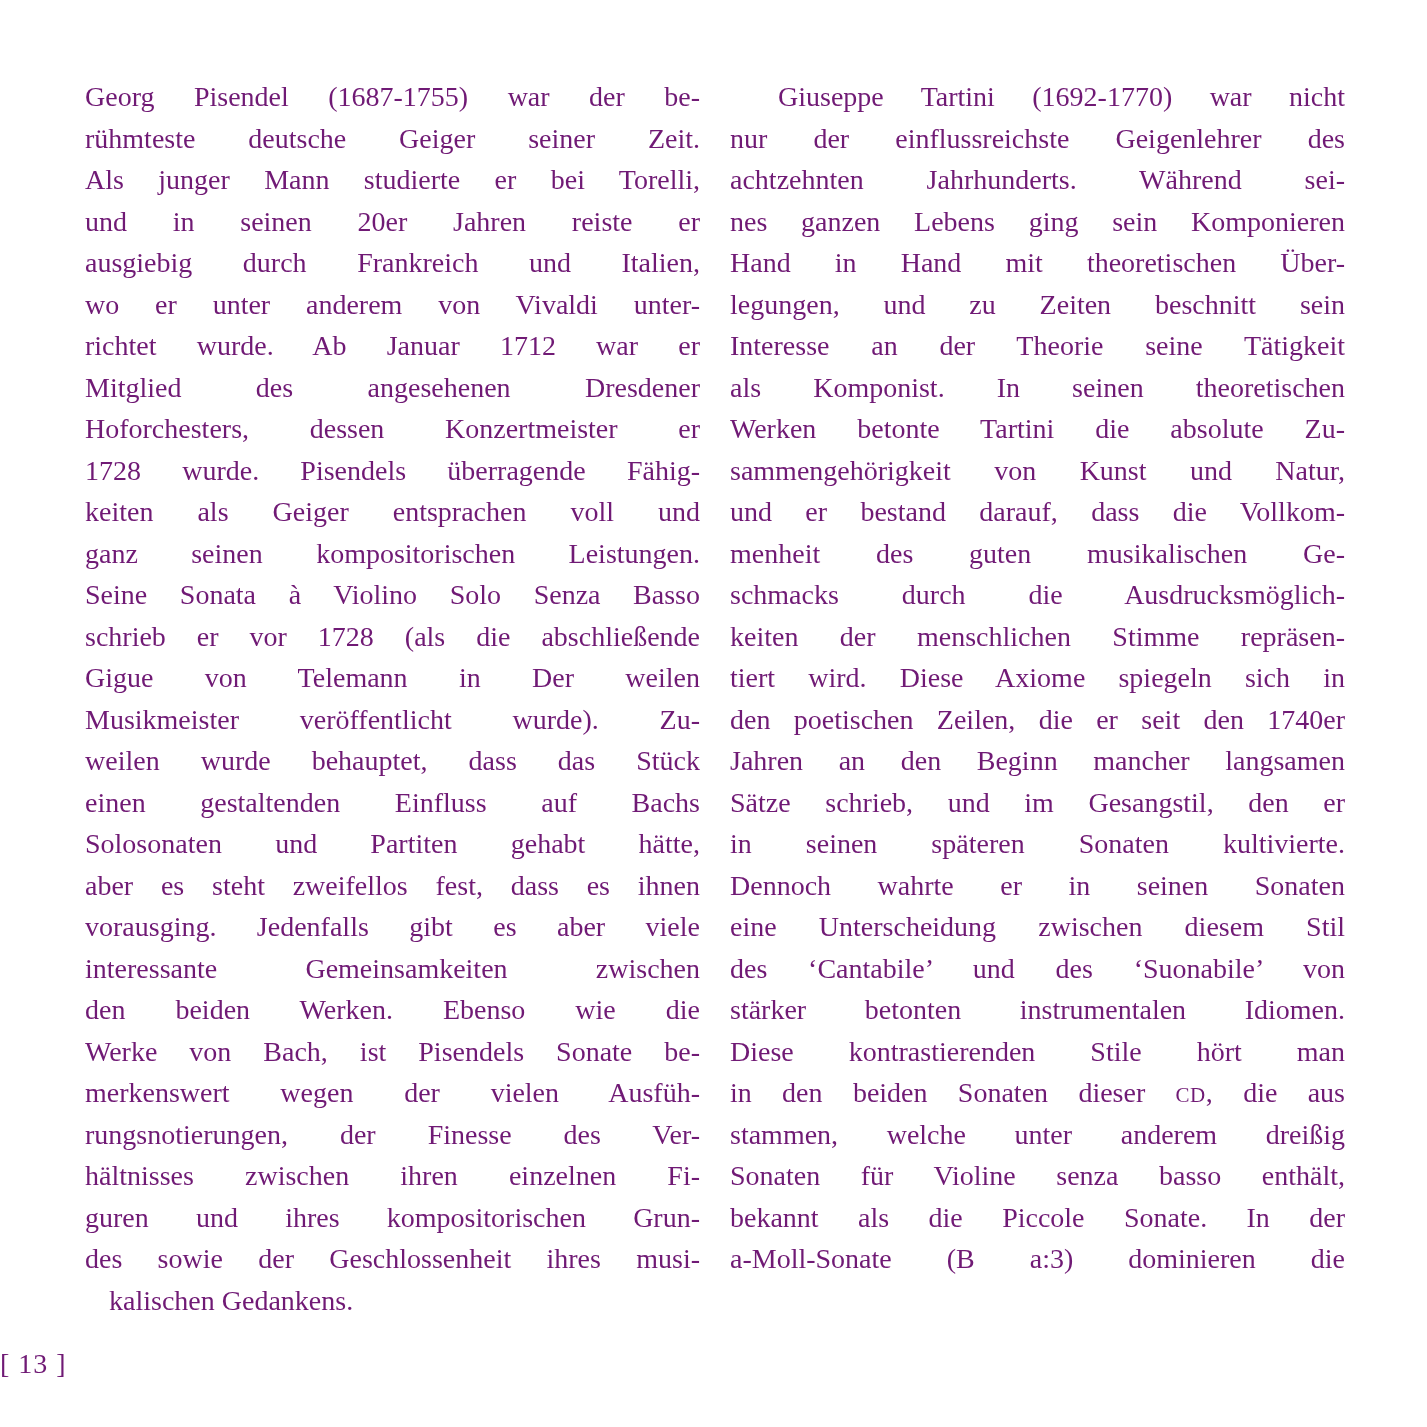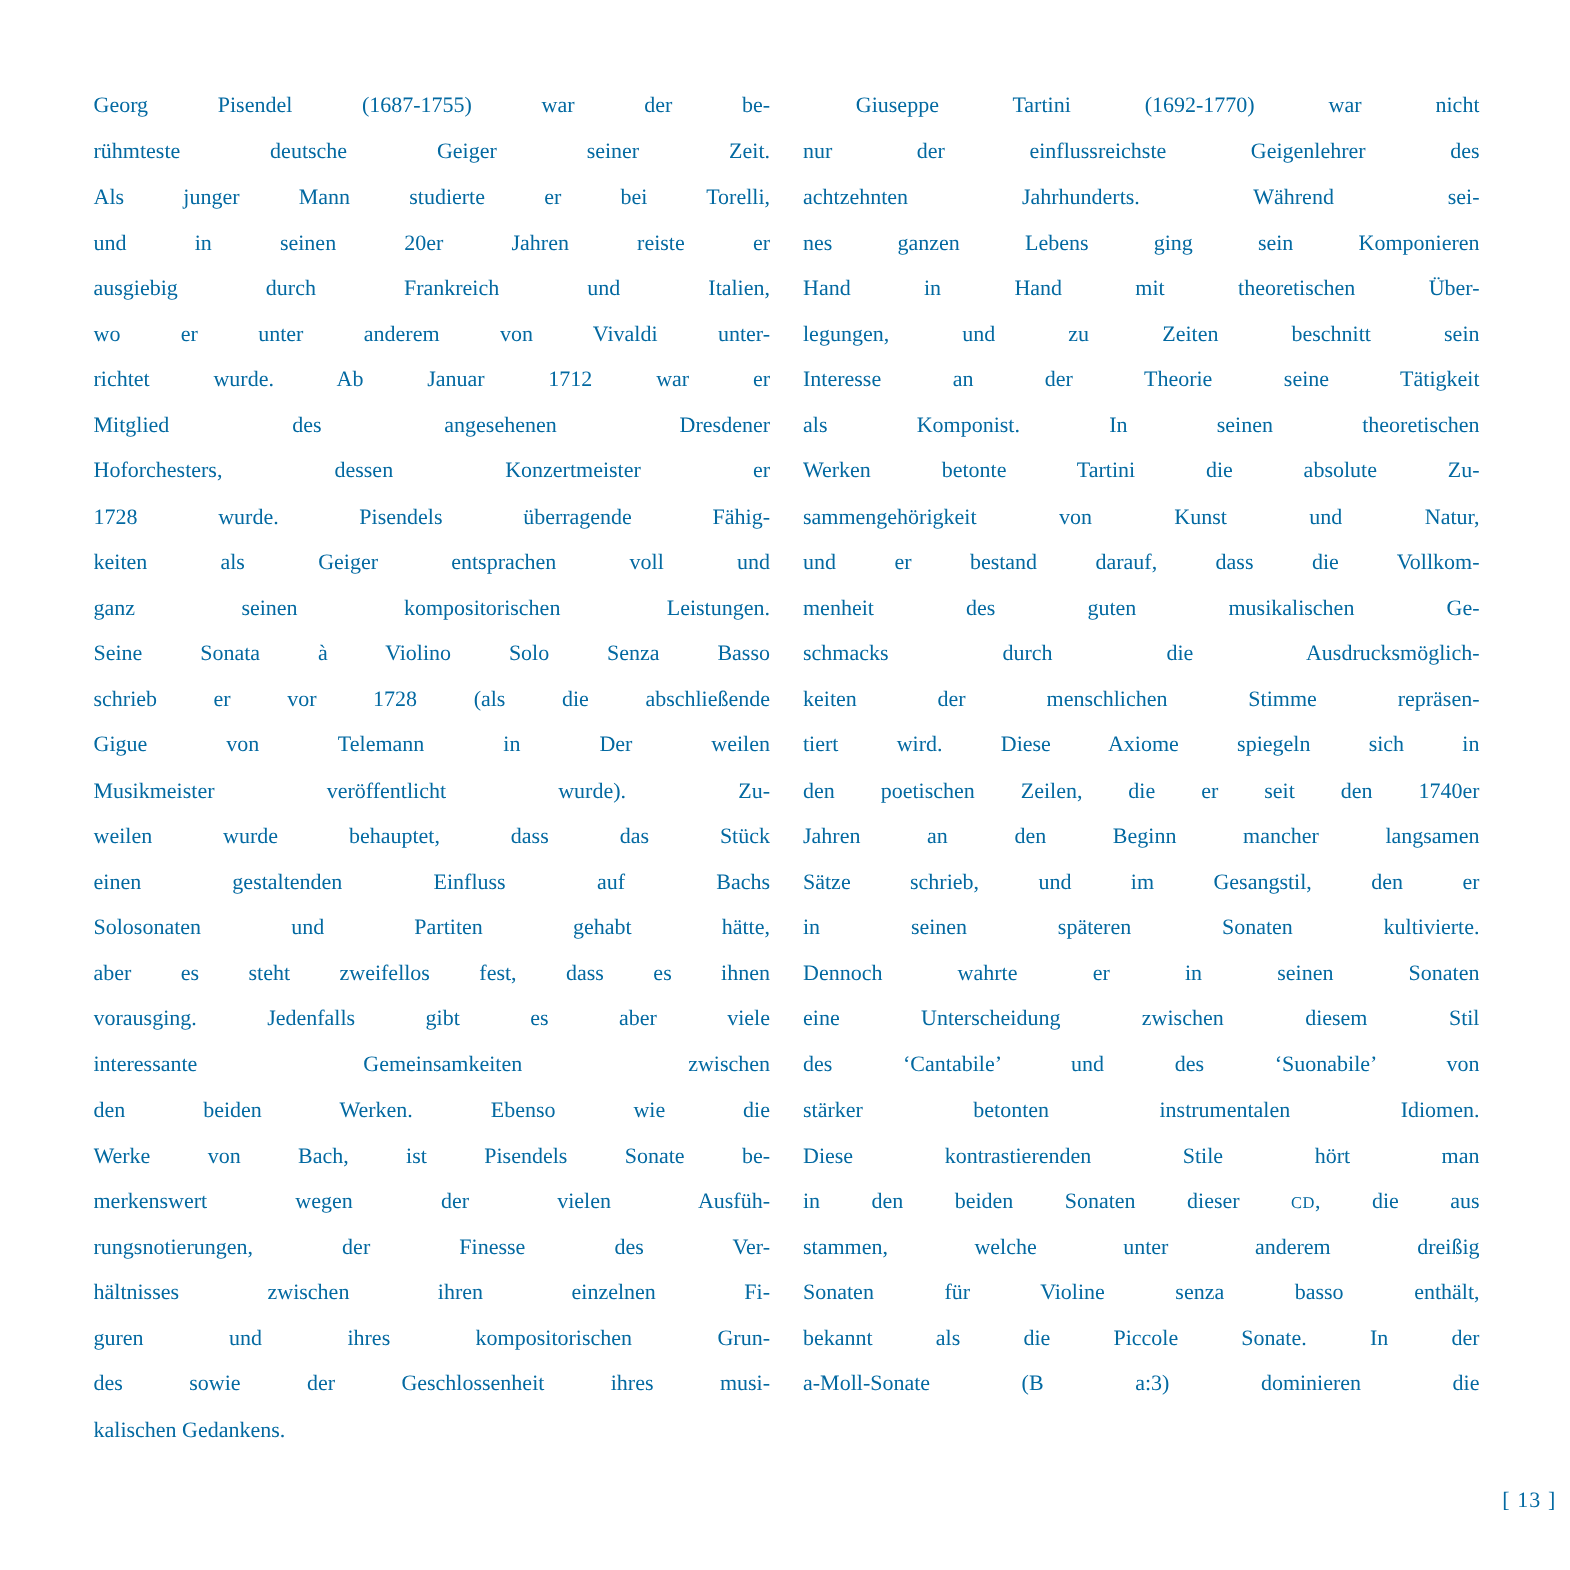--- a/index.html
+++ b/index.html
@@ -5,23 +5,23 @@
   html, body {
     margin: 0;
     padding: 0;
     background: #ffffff;
   }
   #page {
     position: relative;
     width: 1427px;
     height: 1427px;
     background: #ffffff;
-    color: #0369a1;
+    color: #701a75;
     font-family: "Liberation Serif", "DejaVu Serif", serif;
-    font-size: 20px;
+    font-size: 28px;
     overflow: hidden;
   }
   .column {
     position: absolute;
     top: 76px;
     width: 615px;
   }
   #col-left  { left: 85px; }
   #col-right { left: 730px; }
   .line {
@@ -30,33 +30,34 @@
     text-align: justify;
     text-align-last: justify;
     -moz-text-align-last: justify;
     overflow: hidden;
     white-space: nowrap; 
     white-space: normal;
   }
   .line.no-just {
     text-align: left;
     text-align-last: left;
+    margin-left: 24px;
     -moz-text-align-last: left;
   }
   .line.indent { text-indent: 48px; }
   .italic { }
   .smallcaps { font-size: 0.75em; letter-spacing: 0.5px; }
   .page-number {
     position: absolute;
     top: 1343px;
     left: 0;
     width: 1415px;
     height: 42px;
     line-height: 42px;
-    text-align: right;
+    text-align: left;
     letter-spacing: 1px;
   }
 </style>
 </head>
 <body>
 
 <div id="page">
   <div class="column" id="col-left">
       <div class="line"><span>Georg Pisendel (1687-1755) war der be-</span></div>
       <div class="line"><span>rühmteste deutsche Geiger seiner Zeit.</span></div>

